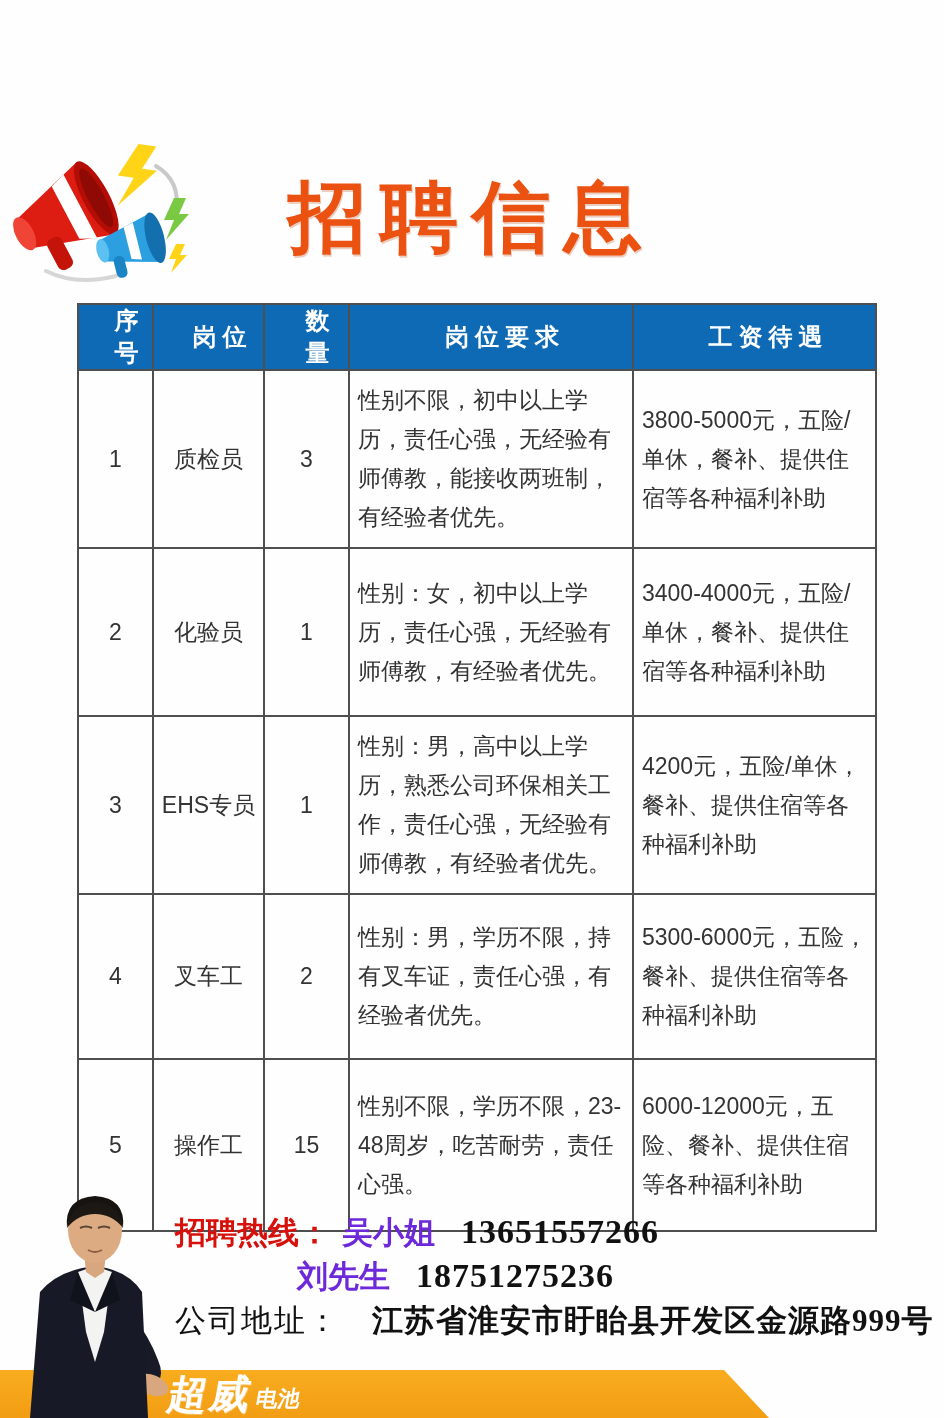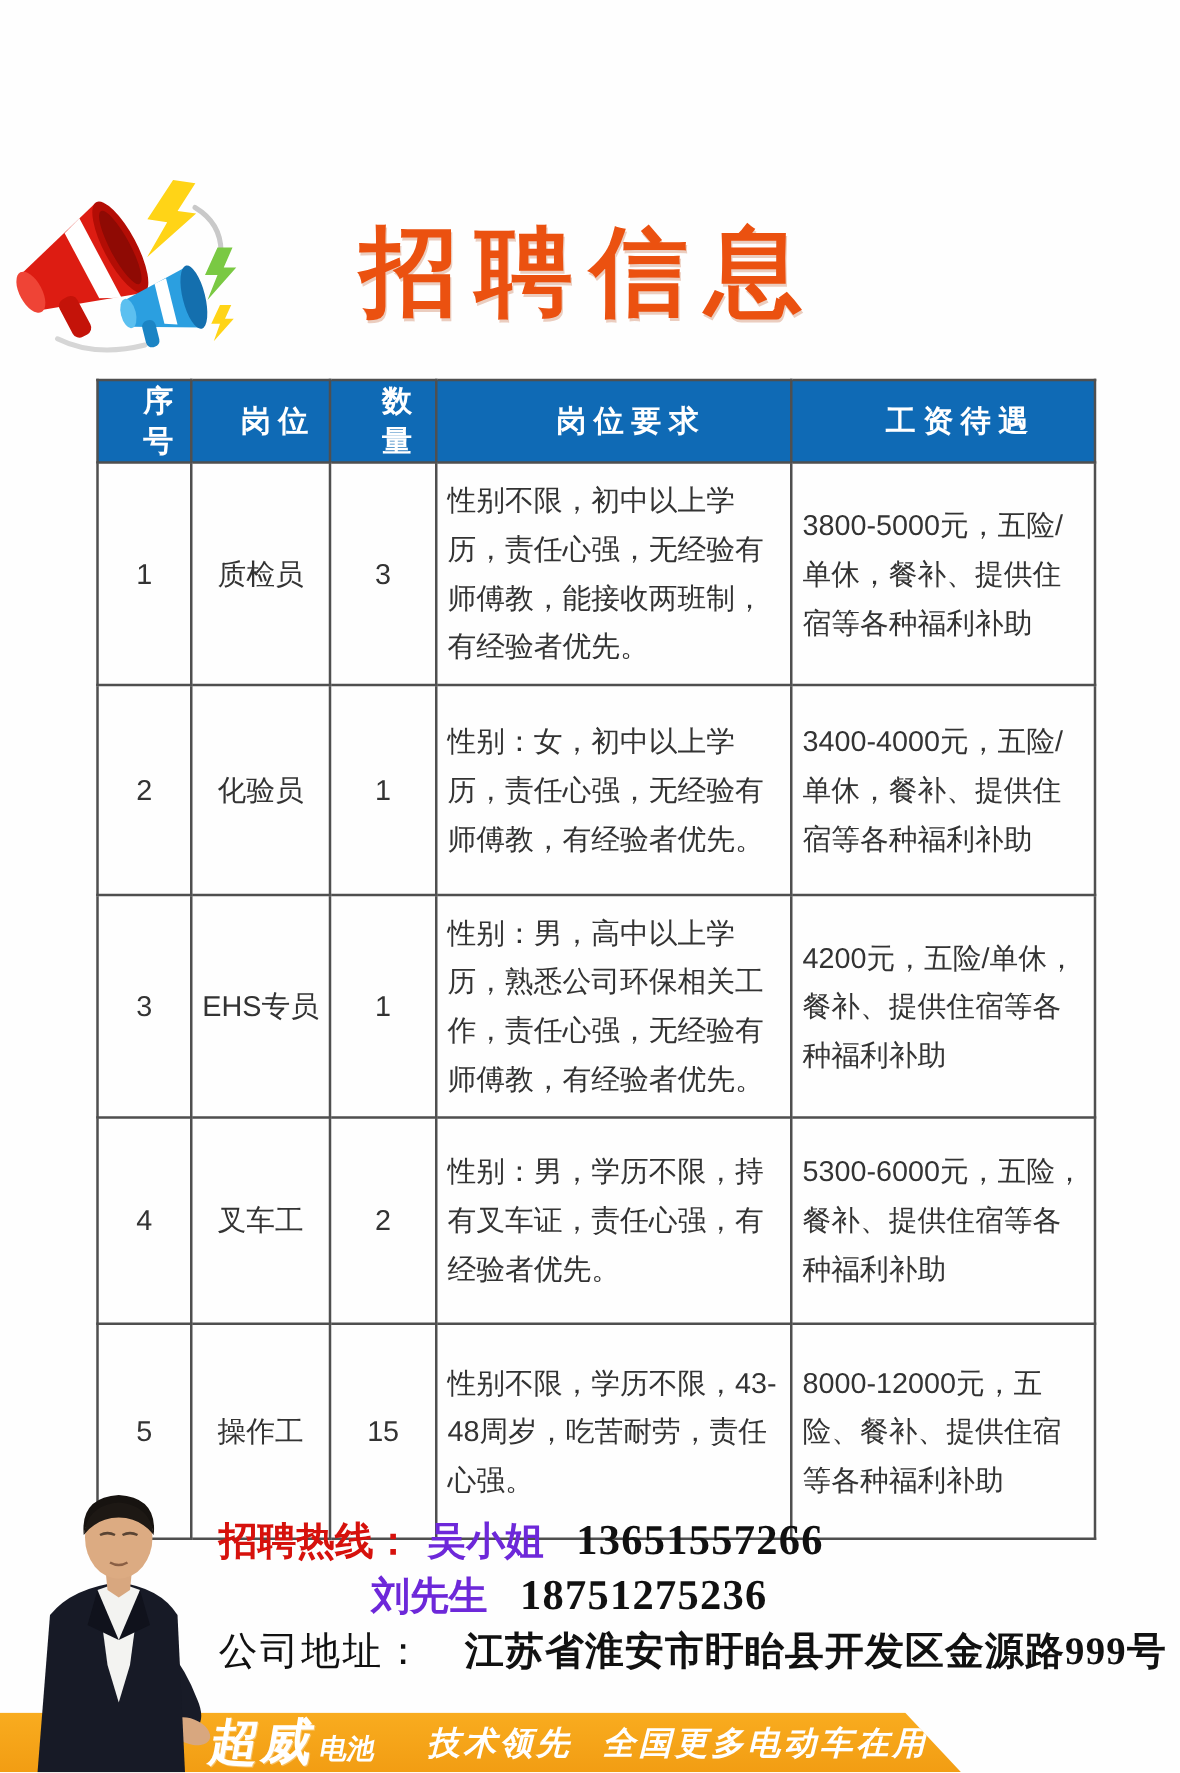--- a/index.html
+++ b/index.html
@@ -167,22 +167,22 @@
         <td class="td-center">4</td>
         <td class="td-center">叉车工</td>
         <td class="td-center">2</td>
         <td class="td-text">性别：男，学历不限，持有叉车证，责任心强，有经验者优先。</td>
         <td class="td-text">5300-6000元，五险，餐补、提供住宿等各种福利补助</td>
       </tr>
       <tr class="row-h5">
         <td class="td-center">5</td>
         <td class="td-center">操作工</td>
         <td class="td-center">15</td>
-        <td class="td-text">性别不限，学历不限，43-48周岁，吃苦耐劳，责任心强。</td>
-        <td class="td-text">8000-12000元，五险、餐补、提供住宿等各种福利补助</td>
+        <td class="td-text">性别不限，学历不限，23-48周岁，吃苦耐劳，责任心强。</td>
+        <td class="td-text">6000-12000元，五险、餐补、提供住宿等各种福利补助</td>
       </tr>
     </tbody>
   </table>
 
   <div class="contact">
     <div class="hotline-line">
       <span class="hotline-label">招聘热线：</span>
       <span class="contact-name">吴小姐</span>
       <span class="contact-phone">13651557266</span>
     </div>
@@ -192,23 +192,20 @@
     </div>
     <div class="address-line">
       <span class="address-label">公司地址：</span>
       <span class="address-text">江苏省淮安市盱眙县开发区金源路999号</span>
     </div>
   </div>
 
   <div class="footer-banner">
     <span class="brand-cn">超威</span>
     <span class="brand-suffix">电池</span>
-    <span class="footer-slogan">
-      <span>技术领先</span><span class="gap"></span><span>全国更多电动车在用</span>
-    </span>
   </div>
 
   <div class="spokesman">
     <svg viewBox="0 0 190 226" width="190" height="226">
 
       <path d="M95 92 Q140 120 158 168 Q164 182 158 190 L140 196 Q120 160 88 128 Z" fill="#181b27"></path>
 
       <ellipse cx="152" cy="193" rx="17" ry="10" fill="#d8a77f" transform="rotate(22 152 193)"></ellipse>
 
       <path d="M40 100 Q58 78 95 74 Q128 78 142 100 L148 226 L30 226 Z" fill="#171a26"></path>

